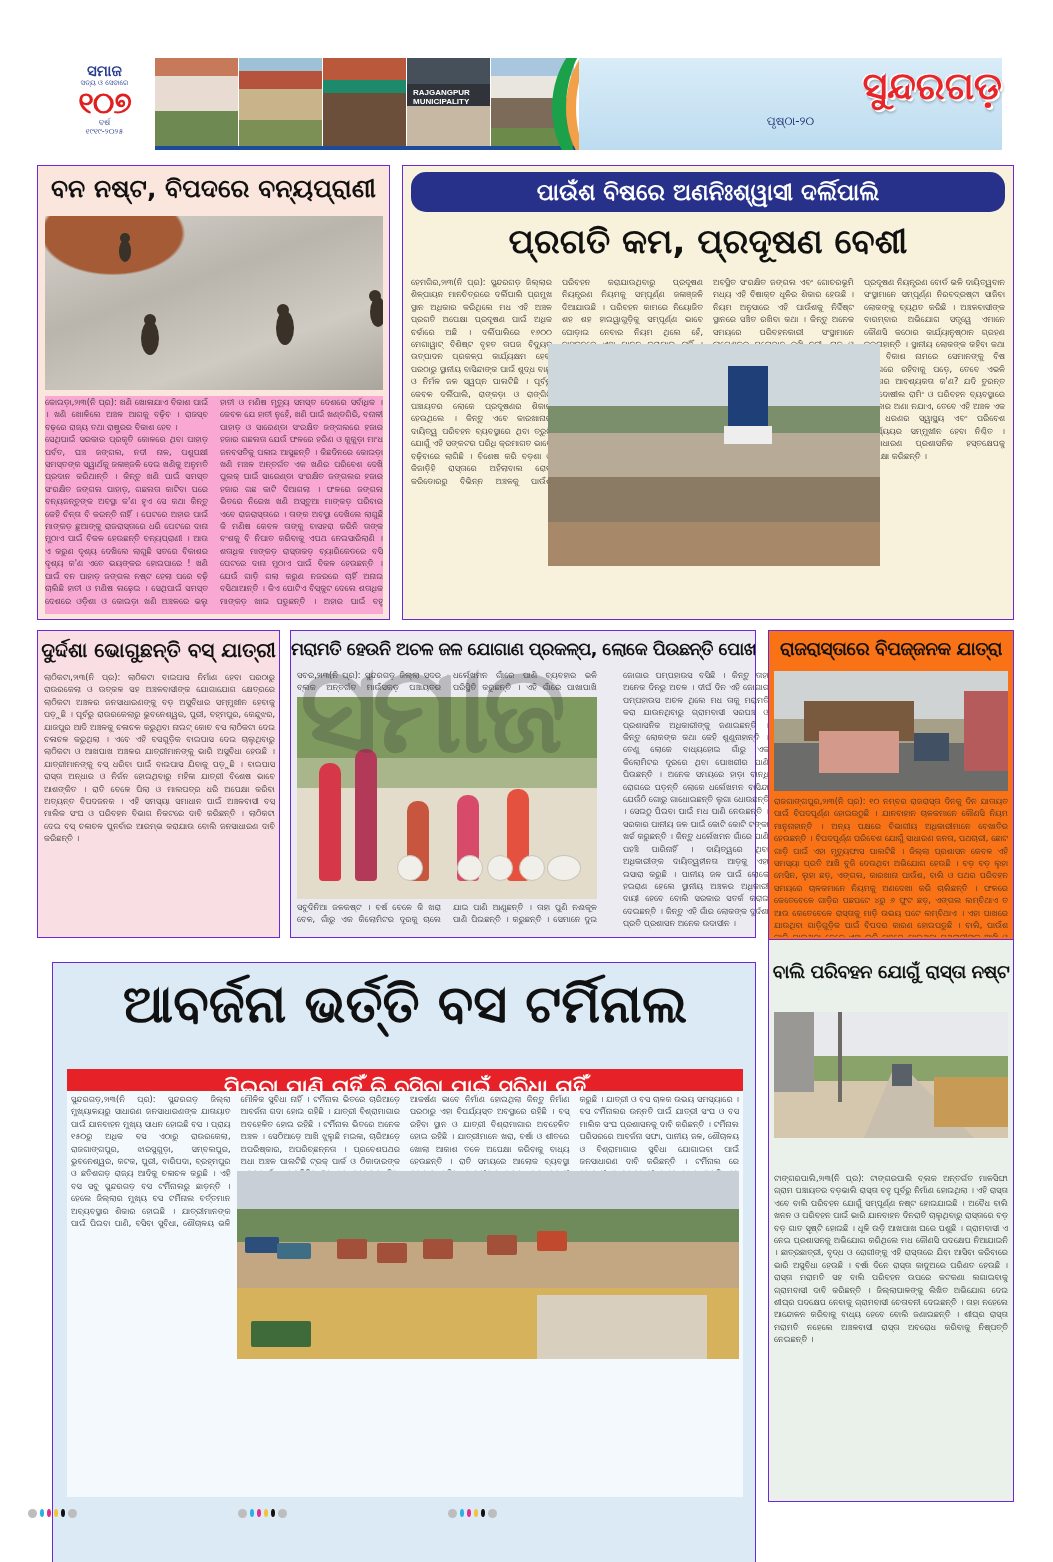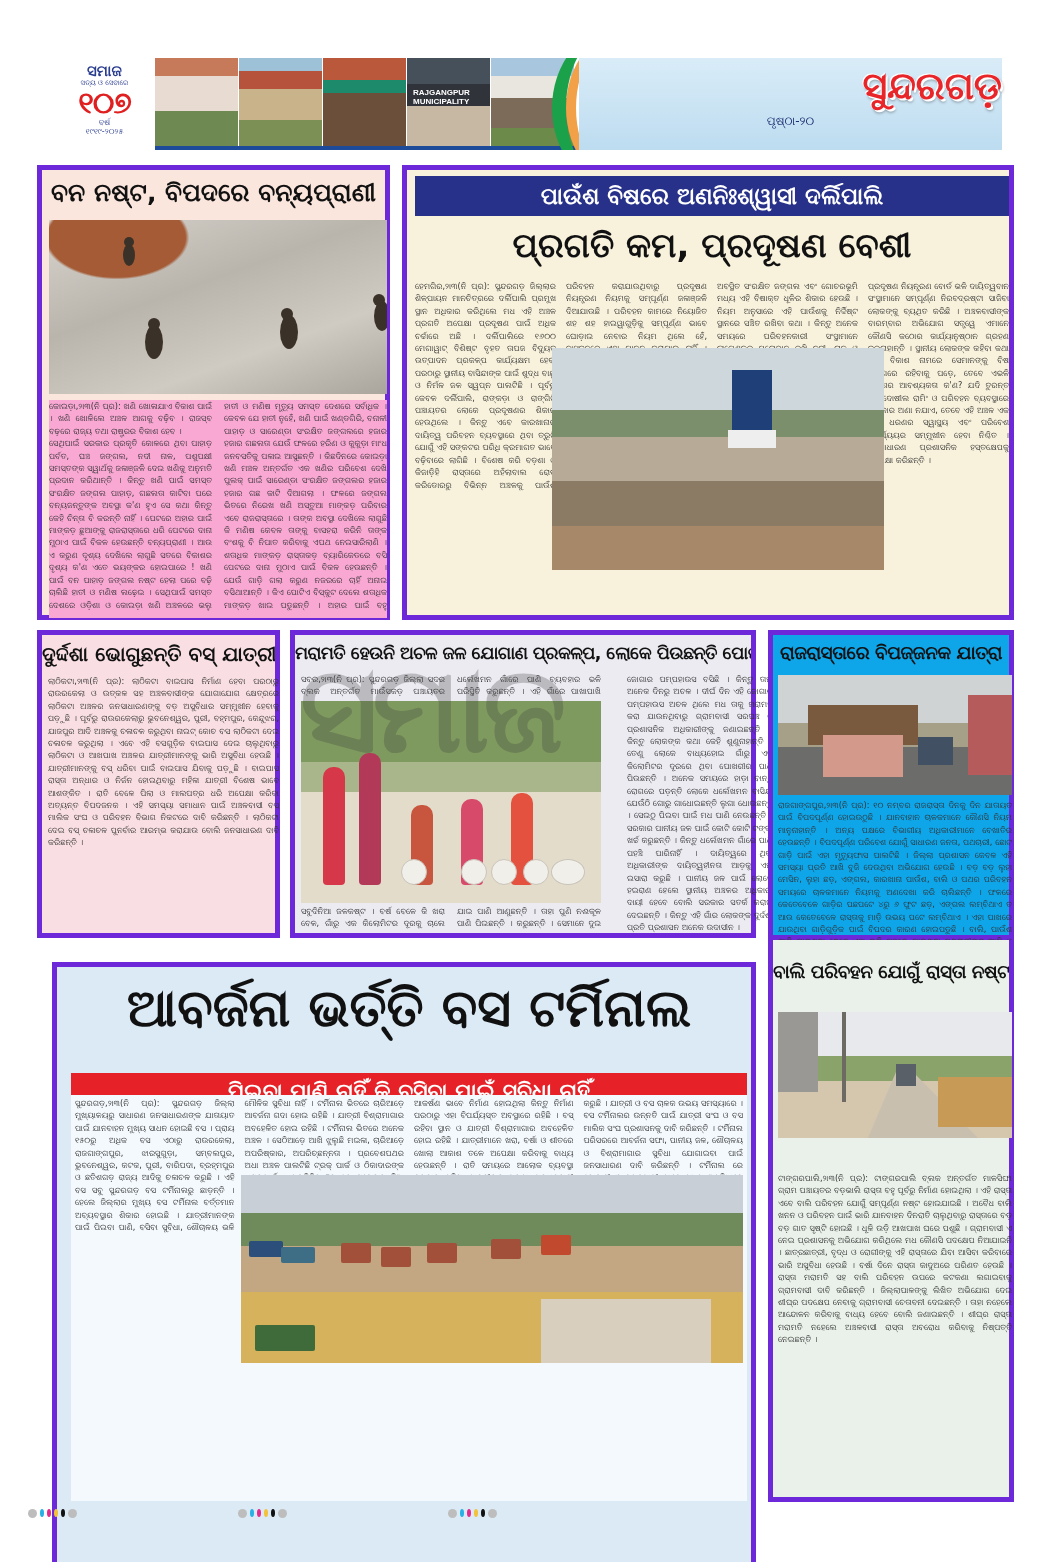--- a/index.html
+++ b/index.html
@@ -28,39 +28,39 @@
   .flag-swoosh .g { position: absolute; left: 30px; top: -30px; width: 130px; height: 160px; border-radius: 50%; border-left: 14px solid #1ba14a; }
   .flag-swoosh .o { position: absolute; left: 44px; top: -30px; width: 130px; height: 160px; border-radius: 50%; border-left: 10px solid #f2a148; }
 
   .title-panel { position: absolute; left: 527px; top: 0; width: 423px; height: 92px; background: linear-gradient(180deg,#d9ecf8,#bddcf0); }
   .district { position: absolute; left: 0; width: 423px; top: 2px; text-align: right; font-size: 38px; line-height: 52px; font-weight: bold; color: #e8262a; text-shadow: 2px 2px 0 #fff, -1px -1px 0 #fff, 2px 3px 3px rgba(0,0,0,.35); }
   .pagelabel { position: absolute; left: 0; width: 423px; top: 56px; text-align: center; font-size: 12px; color: #1c2f72; }
   .dateline { position: absolute; left: 0; bottom: 0; width: 423px; height: 16px; background: #1e4a9a; color: #fff; font-size: 11px; line-height: 16px; text-align: right; padding-right: 52px; }
   .strip-bar { position: absolute; left: 103px; bottom: 0; width: 424px; height: 4px; background: #1e4a9a; }
 
   
-  .box { position: absolute; border: 5px solid #6d28d9; }
+  .box { position: absolute; border: 1px solid #6d28d9; }
   .hl { display: block; text-align: center; font-weight: bold; color: #111; white-space: nowrap; overflow: hidden; }
   .body { position: absolute; font-size: 8.2px; line-height: 12.4px; color: #333; text-align: justify; overflow: hidden; }
   .body p { margin: 0; }
   .cols-2 { column-count: 2; column-gap: 12px; }
   .cols-4 { column-count: 4; column-gap: 10px; }
   .img { position: absolute; overflow: hidden; }
 
   
   #s1 { left: 37px; top: 165px; width: 353px; height: 455px; background: #fbe6dd; }
   #s1 .hl { margin-top: 6px; font-size: 25px; line-height: 34px; }
   #s1 .img { left: 7px; top: 50px; width: 338px; height: 174px; background:
       radial-gradient(ellipse at 20% 10%, #a45b36 0 18%, transparent 19%),
       linear-gradient(160deg,#d8d4cd,#b9b5ad 40%,#cfcac2 70%,#aaa59c); }
   #s1 .body { left: 7px; top: 230px; width: 338px; height: 218px; background: #f9a8d4; }
 
   
   #s2 { left: 402px; top: 165px; width: 612px; height: 455px; background: #f8f2dc; }
-  #s2 .kicker { position: absolute; left: 8px; top: 6px; width: 594px; height: 40px; background: #27318a; color: #fff; font-size: 23px; line-height: 40px; }
+  #s2 .kicker { position: absolute; left: 8px; top: 6px; width: 594px; height: 40px; background: #27318a; color: #fff; font-size: 23px; line-height: 40px; border-radius: 15px; }
   #s2 .hl.main { position: absolute; left: 8px; top: 50px; width: 594px; font-size: 34px; line-height: 50px; }
   #s2 .body { left: 8px; top: 110px; width: 594px; height: 338px; }
   #s2 .img { left: 145px; top: 178px; width: 332px; height: 222px; background:
       linear-gradient(180deg,#cdd7dc 0 28%,#7c8f6d 28% 40%,#b7aa97 40% 60%,#8b7a64 60% 80%,#a7896a 80% 100%); }
   .truck { position: absolute; left: 180px; top: 22px; width: 40px; height: 64px; background: #1f3f78; }
   .truck:after { content: ""; position: absolute; left: -4px; top: 60px; width: 48px; height: 18px; background: #eee; }
 
   
   #s3 { left: 37px; top: 630px; width: 243px; height: 308px; background: #f9dfe3; }
   #s3 .hl { margin-top: 4px; font-size: 20px; line-height: 30px; }
@@ -73,21 +73,21 @@
   #s4 .body.right { left: 332px; top: 38px; width: 146px; height: 264px; }
   #s4 .body.bot { left: 6px; top: 270px; width: 300px; height: 34px; }
   #s4 .img { left: 6px; top: 66px; width: 300px; height: 202px; background:
       linear-gradient(180deg,#7f9a5f 0 30%,#a9b58a 30% 45%,#e3dccb 45% 100%); }
   .woman { position: absolute; bottom: 18px; width: 22px; height: 110px; border-radius: 10px 10px 4px 4px; background: #d6384a; }
   .pot { position: absolute; bottom: 18px; width: 26px; height: 26px; border-radius: 50%; background: #f1efe9; border: 1px solid #c9c4ba; }
 
   .watermark { position: absolute; left: 300px; top: 640px; width: 280px; height: 160px; pointer-events: none; color: rgba(60,60,60,.28); font-size: 120px; line-height: 140px; font-weight: bold; letter-spacing: -6px; }
 
   
-  #s5 { left: 768px; top: 630px; width: 246px; height: 310px; background: #0ea5e9; }
+  #s5 { left: 768px; top: 630px; width: 246px; height: 310px; background: #f97316; }
   #s5 .hl { margin-top: 4px; font-size: 18.5px; line-height: 28px; letter-spacing: -0.5px; }
   #s5 .img { left: 5px; top: 40px; width: 234px; height: 120px; background:
       linear-gradient(180deg,#cfd3d4 0 40%,#a7a089 40% 60%,#6c6c6a 60% 100%); }
   #s5 .body { left: 5px; top: 164px; width: 234px; height: 142px; }
 
   
   #s6 { left: 768px; top: 940px; width: 246px; height: 562px; background: #e9f1ea; border-top: none; }
   #s6 .hl { margin-top: 18px; font-size: 18.5px; line-height: 28px; letter-spacing: -0.5px; }
   #s6 .img { left: 5px; top: 72px; width: 234px; height: 126px; background:
       linear-gradient(180deg,#e7e9ec 0 35%,#8aa36b 35% 55%,#d4c7ae 55% 100%); }

